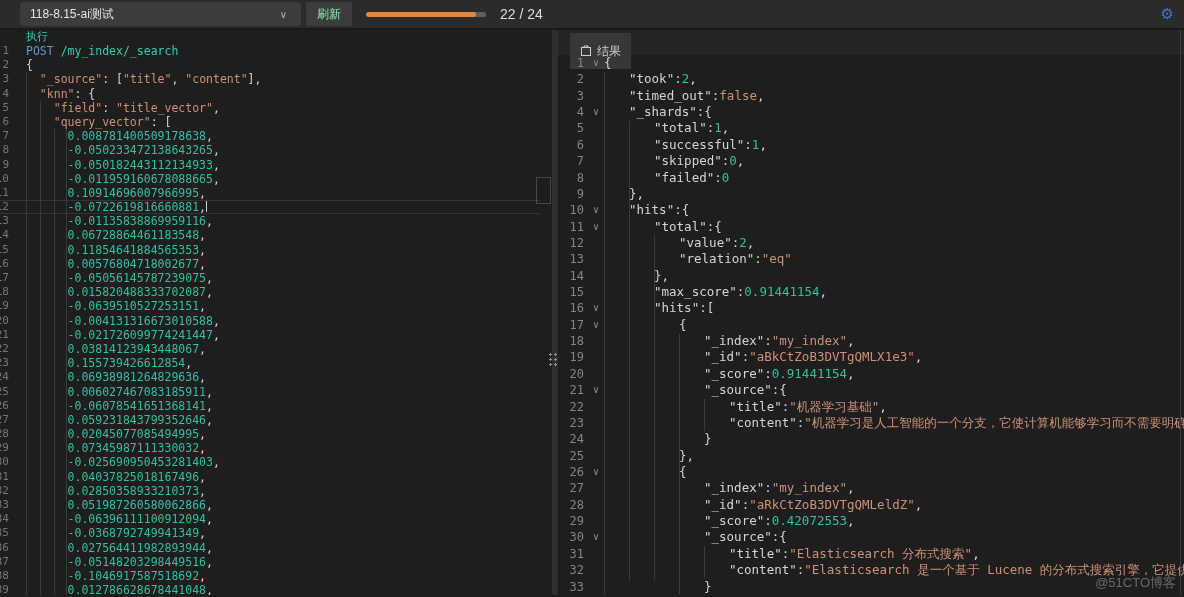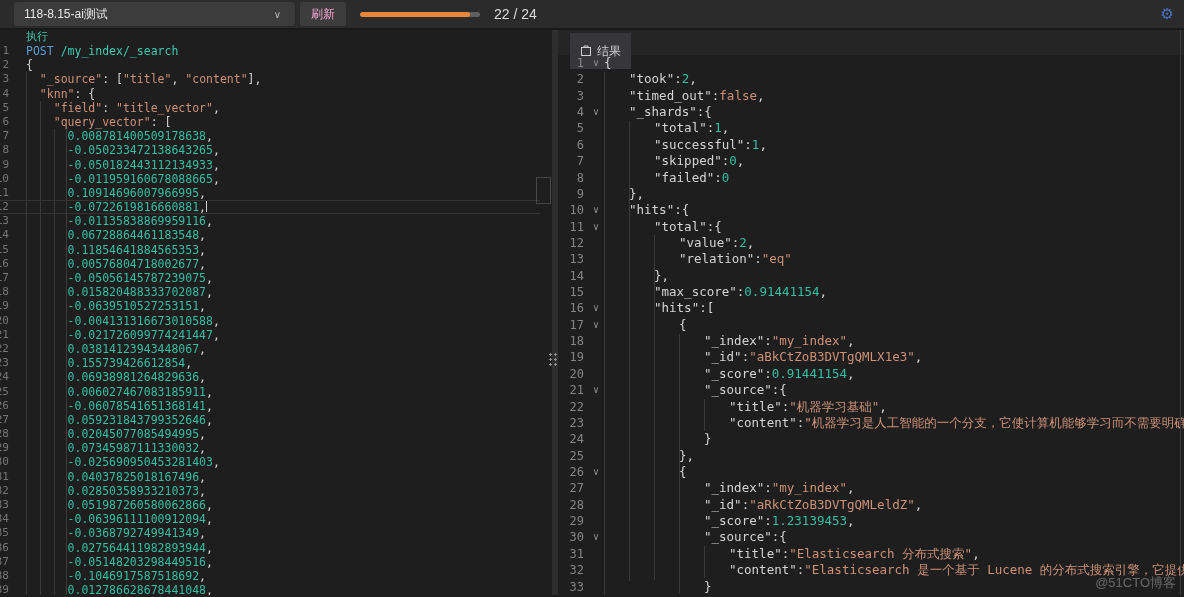--- a/index.html
+++ b/index.html
@@ -2,27 +2,27 @@
 <html><head>
 <meta charset="utf-8">
 <style>
   * { box-sizing: border-box; margin: 0; padding: 0; }
   html,body { width:1184px; height:597px; overflow:hidden; background:#1e1e1e;
               font-family:"Liberation Sans", sans-serif; }
 
   
   .topbar { height:30px; background:#2b2b2c; display:flex; align-items:center;
             border-bottom:2px solid #191919; }
-  .dropdown { margin-left:14px; width:281px; height:24px; background:#3c3c3c;
+  .dropdown { margin-left:20px; width:281px; height:24px; background:#3c3c3c;
               border-radius:4px; display:flex; align-items:center; padding:0 10px;
               color:#e6e6e6; font-size:12px; cursor:pointer; }
   .dropdown .dd-label { flex:1; }
   .dropdown .chev { color:#b5b5b5; font-size:10px; margin-right:4px; }
   .btn-refresh { margin-left:5px; width:46px; height:24px; background:#3c3c3c;
-                 border:none; border-radius:2px; color:#f9a8d4; font-size:12px; cursor:pointer; }
+                 border:none; border-radius:2px; color:#86efac; font-size:12px; cursor:pointer; }
   .progress-track { margin-left:14px; width:120px; height:5px; border-radius:3px;
                     background:#5f5f5f; overflow:hidden; }
   .progress-fill { height:100%; background:#e8863a; border-radius:3px; }
   .progress-count { margin-left:14px; color:#dcdcdc; font-size:14px; }
   .topbar .spacer { flex:1; }
   .gear { margin-right:10px; color:#4a72c4; font-size:15px; cursor:pointer;
           font-family:"DejaVu Sans", sans-serif; }
 
   
   .main { display:flex; height:565px; }
@@ -202,21 +202,21 @@
         <div class="res-line"><span class="res-gutter">19</span><span class="res-fold"></span><span class="res-code" style="padding-left: 100px;"><span class="tok-key">"_id"</span><span class="tok-p">:</span><span class="tok-str">"aBkCtZoB3DVTgQMLX1e3"</span><span class="tok-p">,</span></span></div>
         <div class="res-line"><span class="res-gutter">20</span><span class="res-fold"></span><span class="res-code" style="padding-left: 100px;"><span class="tok-key">"_score"</span><span class="tok-p">:</span><span class="tok-num">0.91441154</span><span class="tok-p">,</span></span></div>
         <div class="res-line"><span class="res-gutter">21</span><span class="res-fold">∨</span><span class="res-code" style="padding-left: 100px;"><span class="tok-key">"_source"</span><span class="tok-p">:{</span></span></div>
         <div class="res-line"><span class="res-gutter">22</span><span class="res-fold"></span><span class="res-code" style="padding-left: 125px;"><span class="tok-key">"title"</span><span class="tok-p">:</span><span class="tok-str">"机器学习基础"</span><span class="tok-p">,</span></span></div>
         <div class="res-line"><span class="res-gutter">23</span><span class="res-fold"></span><span class="res-code" style="padding-left: 125px;"><span class="tok-key">"content"</span><span class="tok-p">:</span><span class="tok-str">"机器学习是人工智能的一个分支，它使计算机能够学习而不需要明确编程</span></span></div>
         <div class="res-line"><span class="res-gutter">24</span><span class="res-fold"></span><span class="res-code" style="padding-left: 100px;"><span class="tok-p">}</span></span></div>
         <div class="res-line"><span class="res-gutter">25</span><span class="res-fold"></span><span class="res-code" style="padding-left: 75px;"><span class="tok-p">},</span></span></div>
         <div class="res-line"><span class="res-gutter">26</span><span class="res-fold">∨</span><span class="res-code" style="padding-left: 75px;"><span class="tok-p">{</span></span></div>
         <div class="res-line"><span class="res-gutter">27</span><span class="res-fold"></span><span class="res-code" style="padding-left: 100px;"><span class="tok-key">"_index"</span><span class="tok-p">:</span><span class="tok-str">"my_index"</span><span class="tok-p">,</span></span></div>
         <div class="res-line"><span class="res-gutter">28</span><span class="res-fold"></span><span class="res-code" style="padding-left: 100px;"><span class="tok-key">"_id"</span><span class="tok-p">:</span><span class="tok-str">"aRkCtZoB3DVTgQMLeldZ"</span><span class="tok-p">,</span></span></div>
-        <div class="res-line"><span class="res-gutter">29</span><span class="res-fold"></span><span class="res-code" style="padding-left: 100px;"><span class="tok-key">"_score"</span><span class="tok-p">:</span><span class="tok-num">1.23139453</span><span class="tok-p">,</span></span></div>
+        <div class="res-line"><span class="res-gutter">29</span><span class="res-fold"></span><span class="res-code" style="padding-left: 100px;"><span class="tok-key">"_score"</span><span class="tok-p">:</span><span class="tok-num">0.42072553</span><span class="tok-p">,</span></span></div>
         <div class="res-line"><span class="res-gutter">30</span><span class="res-fold">∨</span><span class="res-code" style="padding-left: 100px;"><span class="tok-key">"_source"</span><span class="tok-p">:{</span></span></div>
         <div class="res-line"><span class="res-gutter">31</span><span class="res-fold"></span><span class="res-code" style="padding-left: 125px;"><span class="tok-key">"title"</span><span class="tok-p">:</span><span class="tok-str">"Elasticsearch 分布式搜索"</span><span class="tok-p">,</span></span></div>
         <div class="res-line"><span class="res-gutter">32</span><span class="res-fold"></span><span class="res-code" style="padding-left: 125px;"><span class="tok-key">"content"</span><span class="tok-p">:</span><span class="tok-str">"Elasticsearch 是一个基于 Lucene 的分布式搜索引擎，它提供了一个</span></span></div>
         <div class="res-line"><span class="res-gutter">33</span><span class="res-fold"></span><span class="res-code" style="padding-left: 100px;"><span class="tok-p">}</span></span></div>
       </div>
     <div class="watermark">@51CTO博客</div>
   </div>
 
 </div>
 

